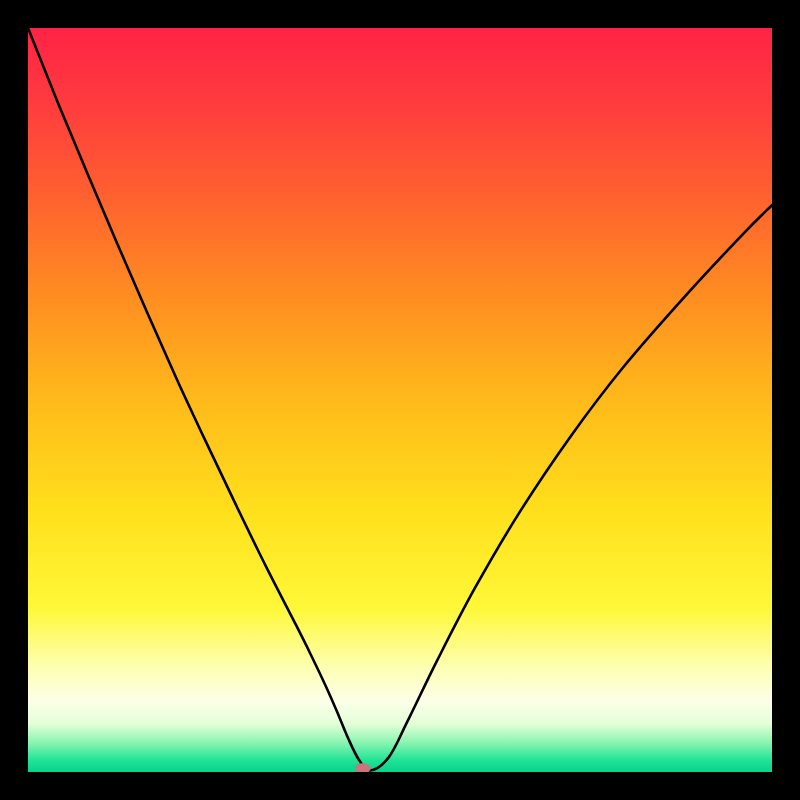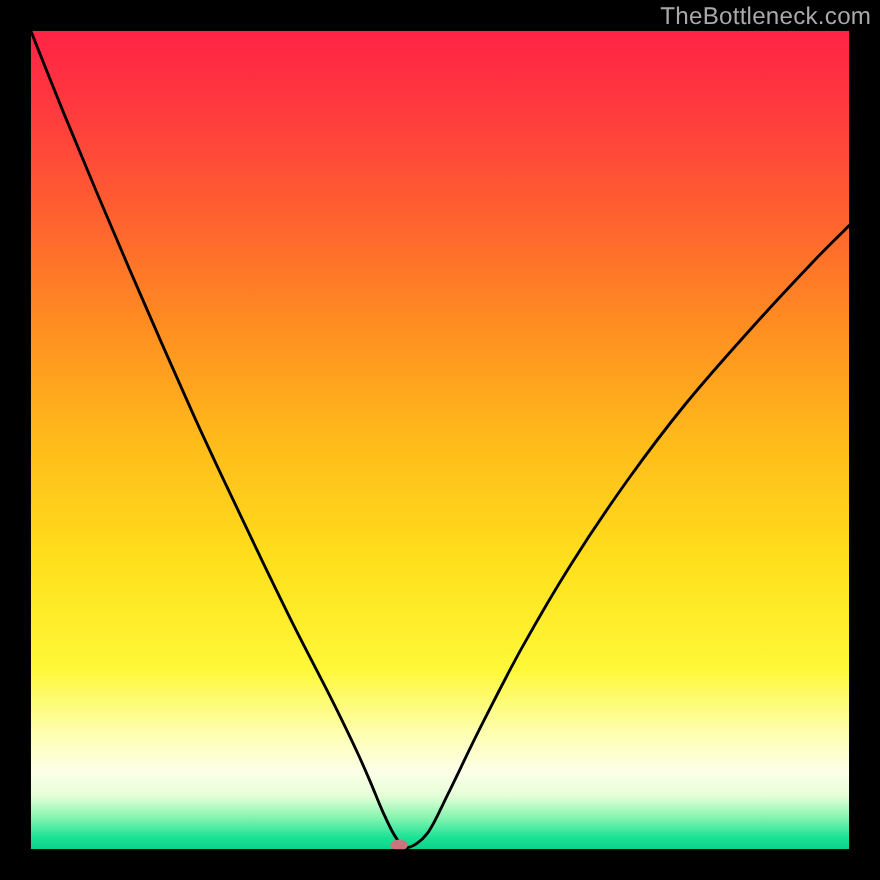--- a/index.html
+++ b/index.html
@@ -34,21 +34,20 @@
     left: 28px;
     width: 744px;
     height: 744px;
   }
   svg { display: block; }
 </style>
 </head>
 <body>
 
 <div class="frame">
-  <div class="watermark">TheBottleneck.com</div>
   <div class="plot">
     <svg id="svg" width="744" height="744" viewBox="0 0 744 744">
       <defs>
         <linearGradient id="bg" x1="0" y1="0" x2="0" y2="1">
             <stop offset="0.00%" stop-color="#ff2345"></stop>
             <stop offset="10.00%" stop-color="#ff3b3e"></stop>
             <stop offset="22.00%" stop-color="#ff5f30"></stop>
             <stop offset="35.00%" stop-color="#ff8a22"></stop>
             <stop offset="50.00%" stop-color="#ffba1a"></stop>
             <stop offset="65.00%" stop-color="#ffe01c"></stop>

